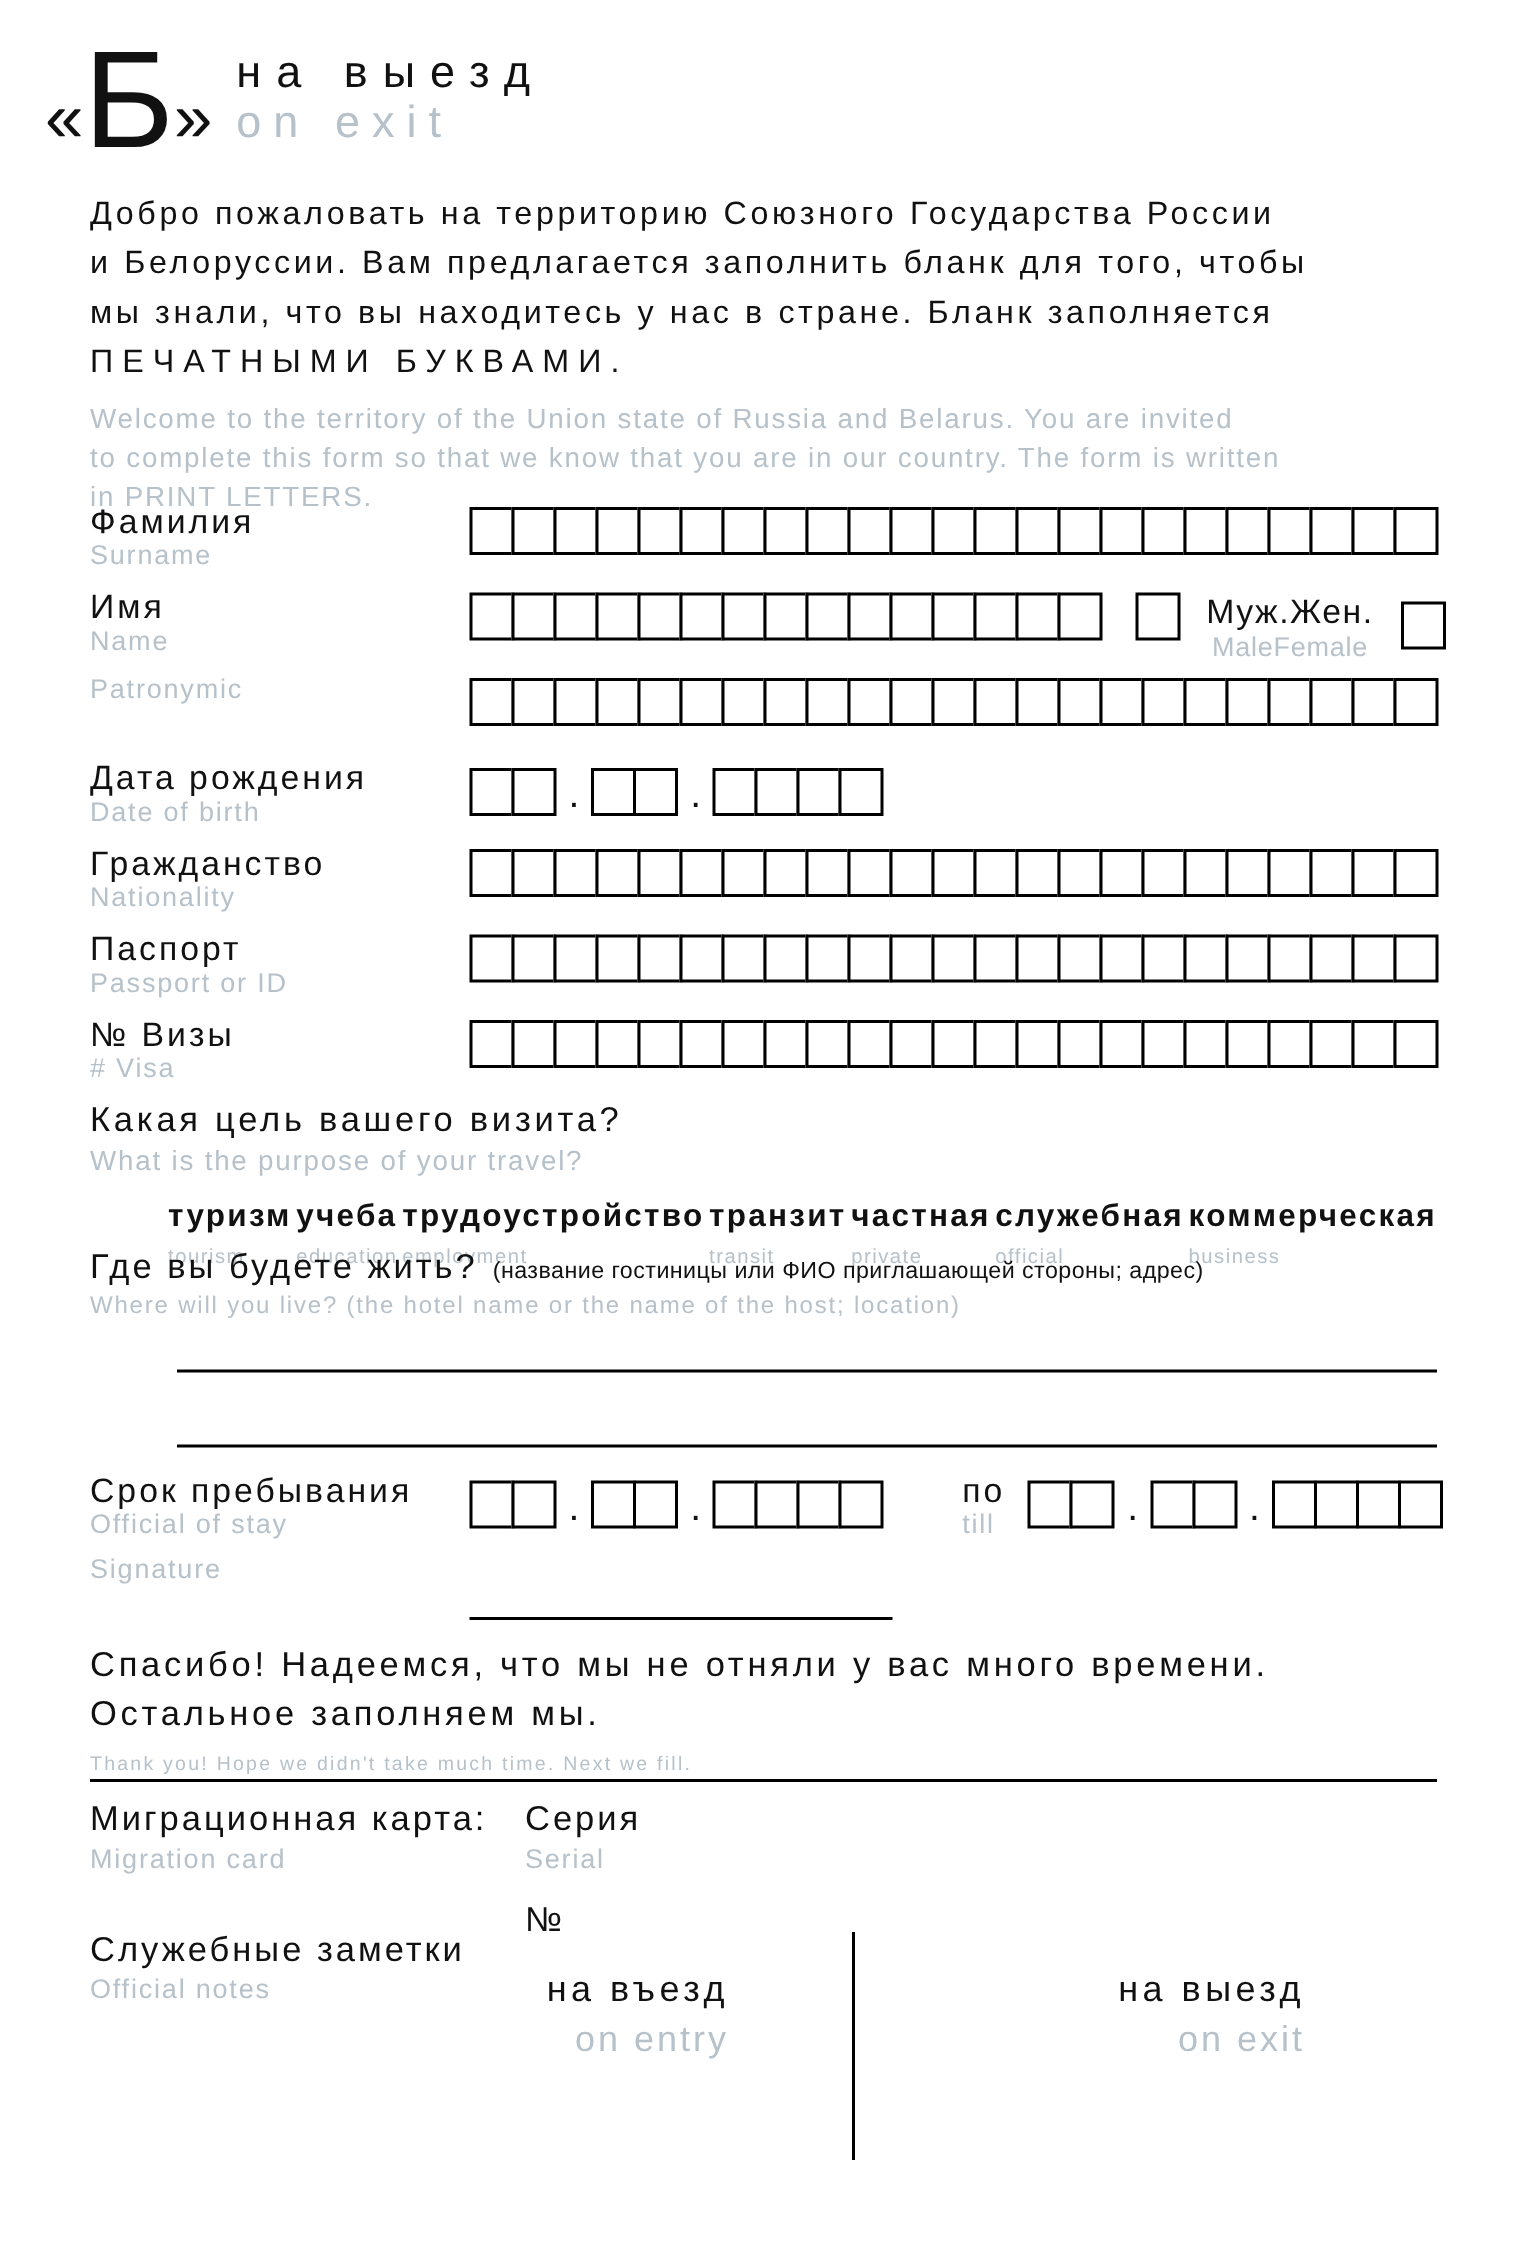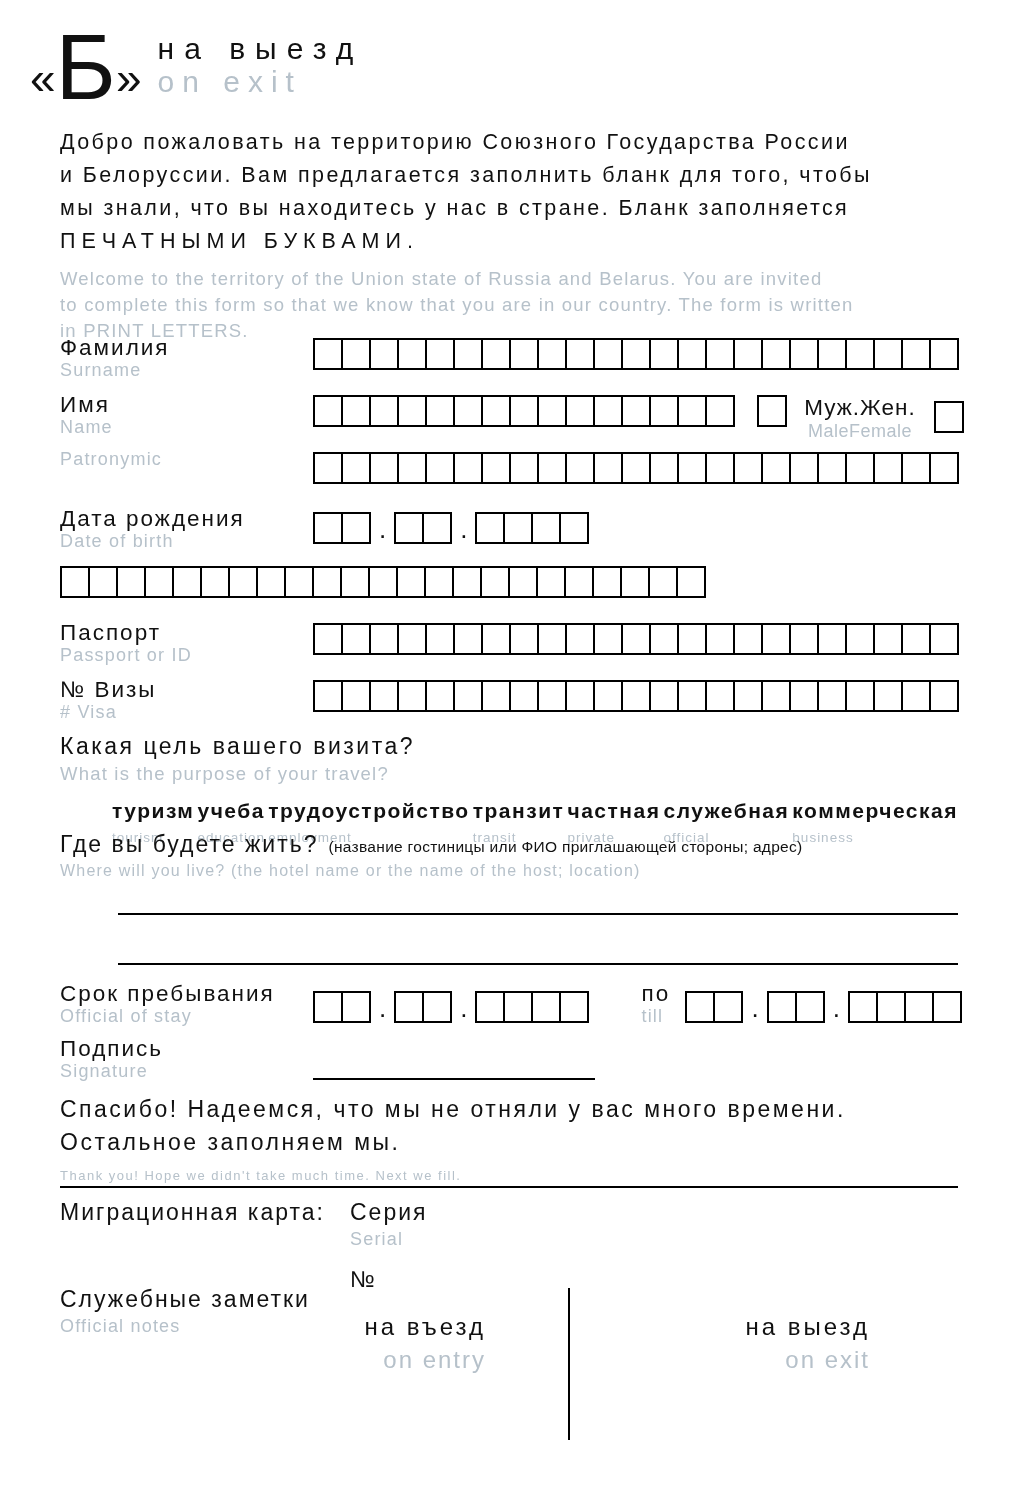--- a/index.html
+++ b/index.html
@@ -55,21 +55,21 @@
 
   
   .residence{position:absolute;left:60px;top:831px}
   .res-head{display:flex;align-items:baseline}
   .res-ru{font-size:23px;letter-spacing:2px;white-space:nowrap}
   .res-hint{font-size:15.5px;margin-left:10px;letter-spacing:.3px;white-space:nowrap}
   .res-en{font-size:16px;letter-spacing:1.2px;margin-top:4px;white-space:nowrap}
   .wline{position:absolute;left:118px;width:840px;border-top:2px solid #000}
 
   
-  .stay{position:absolute;left:60px;top:981px;display:flex;align-items:center}
+  .stay{position:absolute;left:60px;top:981px;display:flex;align-items:flex-start}
   .till{margin-left:52px;margin-right:6px;width:38px}
 
   
   .signature{position:absolute;left:60px;top:1036px;display:flex;height:46px}
   .sig-line{width:282px;border-bottom:2px solid #000;align-self:flex-end;margin-bottom:2px}
 
   
   .thanks{position:absolute;left:60px;top:1093px}
   .thanks-ru div{font-size:23px;letter-spacing:2.5px;line-height:33px;white-space:nowrap}
   .thanks-en{font-size:13px;letter-spacing:1.5px;margin-top:9px;white-space:nowrap}
@@ -245,20 +245,24 @@
         <div class="cells">
             <span class="cell"></span>
             <span class="cell"></span>
             <span class="cell"></span>
             <span class="cell"></span>
           </div>
       </div>
     </div>
 
     <div class="frow">
+      <div class="flabel">
+        <div class="lru">Гражданство</div>
+        <div class="len muted">Nationality</div>
+      </div>
       <div class="cells">
           <span class="cell"></span>
           <span class="cell"></span>
           <span class="cell"></span>
           <span class="cell"></span>
           <span class="cell"></span>
           <span class="cell"></span>
           <span class="cell"></span>
           <span class="cell"></span>
           <span class="cell"></span>
@@ -432,39 +436,39 @@
           <span class="cell"></span>
           <span class="cell"></span>
           <span class="cell"></span>
           <span class="cell"></span>
         </div>
     </div>
   </div>
 
   <div class="signature">
     <div class="flabel">
-      <div class="lru">Подпись</div>
       <div class="len muted">Signature</div>
     </div>
     <div class="sig-line"></div>
   </div>
 
   <div class="thanks">
     <div class="thanks-ru">
       <div>Спасибо! Надеемся, что мы не отняли у вас много времени.</div>
       <div>Остальное заполняем мы.</div>
     </div>
     <div class="thanks-en muted">Thank you! Hope we didn't take much time. Next we fill.</div>
   </div>
 
   <div class="divider"></div>
 
   <div class="migration">
     <div class="mleft">
       <div class="m-ru">Миграционная карта:</div>
+      <div class="m-en muted">Migration card</div>
     </div>
     <div class="mright">
       <div class="m-ru">Серия</div>
       <div class="m-en muted">Serial</div>
       <div class="mnum">№</div>
     </div>
   </div>
 
   <div class="notes">
     <div class="m-ru">Служебные заметки</div>

